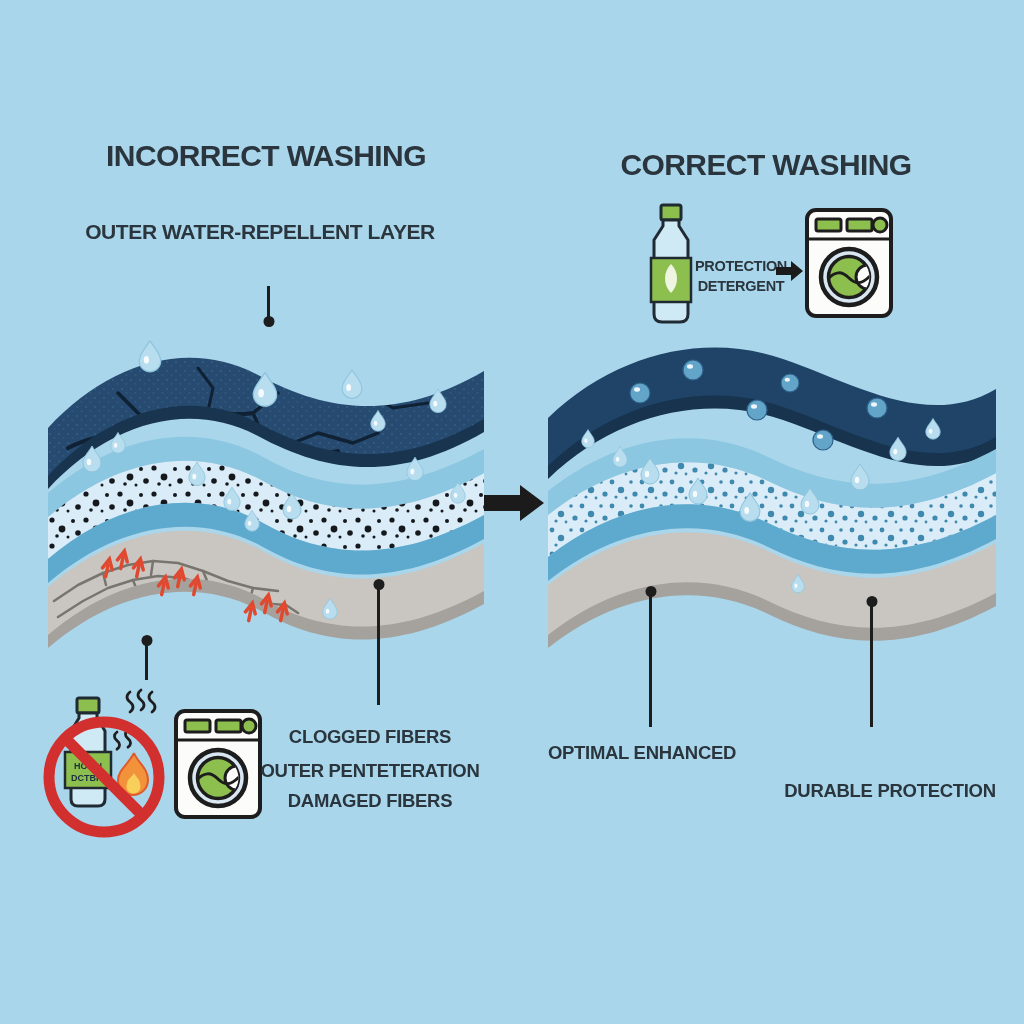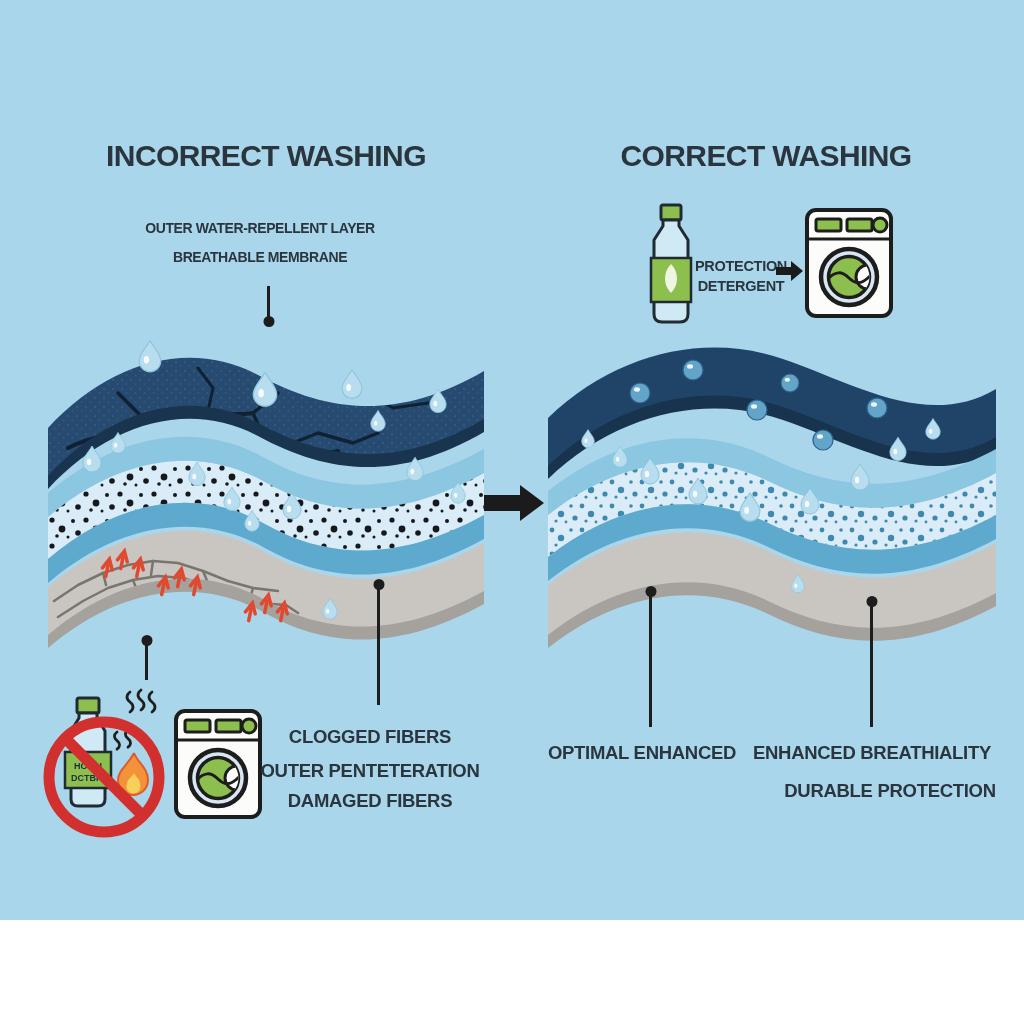--- a/index.html
+++ b/index.html
@@ -1,39 +1,38 @@
 <!DOCTYPE html>
 <html style="--background: #a9d6eb; --text: #2a353d; --navy-layer: #264a70; --navy-edge: #18344f; --light-blue-layer: #8cc7e2; --membrane-layer: #d9ecf7; --mid-blue-layer: #5ea9ce; --gray-layer: #c9c6c1; --gray-edge: #a5a19c; --green-accent: #8dbf4e; --red-warning: #d22f2f; --red-arrow: #e0492f; --black-arrow: #1b1b1b; --droplet: #b7ddef;"><head>
 <meta charset="utf-8">
 <style>
   html,body{margin:0;padding:0}
-  .stage{position:relative;width:1024px;height:920px;background:var(--background,#a9d6eb);
+  .stage{position:relative;width:1024px;height:1024px;background:var(--background,#a9d6eb);
          font-family:"Liberation Sans",sans-serif;overflow:hidden}
   .t{position:absolute;transform:translateX(-50%);white-space:nowrap;
      color:var(--text,#2a353d);font-weight:bold;text-align:center}
   .title{font-size:30px;letter-spacing:-.6px}
-  .lbl21{font-size:14px;letter-spacing:-.4px}
+  .lbl21{font-size:21px;letter-spacing:-.4px}
   .lbl18{font-size:18.5px;letter-spacing:-.3px}
   .lbl14{font-size:14.5px;letter-spacing:-.3px}
   .leader{position:absolute;width:3px;background:#1d1d1d}
   .leader .dot{position:absolute;left:50%;transform:translateX(-50%);
     width:11px;height:11px;border-radius:50%;background:#1d1d1d}
   .dot.top{top:-5px}.dot.bottom{bottom:-5px}
   svg{position:absolute;display:block}
 </style>
 </head>
 <body>
 
 <div class="stage">
 
   <div class="t title" style="left:266px;top:139px">INCORRECT WASHING</div>
-  <div class="t title" style="left:766px;top:139px">CORRECT WASHING</div>
+  <div class="t title" style="left:766px;top:148px">CORRECT WASHING</div>
 
   <div class="t lbl21" style="left:260px;top:220px">OUTER WATER-REPELLENT LAYER</div>
-  <div class="t lbl21" style="left:260px;top:249px">BREATHABLE MEMBRANE</div>
 
   <div class="leader" style="left:267px;top:286px;height:36px">
     <span class="dot bottom"></span>
   </div>
 
   <svg style="left:48px;top:333px" width="436" height="336" viewBox="0 0 436 336">
     <defs>
       <pattern id="texL" width="9" height="9" patternUnits="userSpaceOnUse">
         <circle cx="2" cy="2" r="1" fill="#3a6389" opacity="0.8"></circle>
         <circle cx="6.5" cy="6" r="1" fill="#3a6389" opacity="0.55"></circle>
@@ -286,16 +285,15 @@
   </div>
   <div class="leader" style="left:870px;top:601px;height:126px">
     <span class="dot top"></span>
   </div>
 
   <div class="t lbl18" style="left:370px;top:726px">CLOGGED FIBERS</div>
   <div class="t lbl18" style="left:370px;top:760px">OUTER PENTETERATION</div>
   <div class="t lbl18" style="left:370px;top:790px">DAMAGED FIBERS</div>
 
   <div class="t lbl18" style="left:642px;top:742px">OPTIMAL ENHANCED</div>
-  <div class="t lbl18" style="left:872px;top:742px">ENHANCED BREATHIALITY</div>
   <div class="t lbl18" style="left:890px;top:780px">DURABLE PROTECTION</div>
 
 </div>
 
 </body></html>

